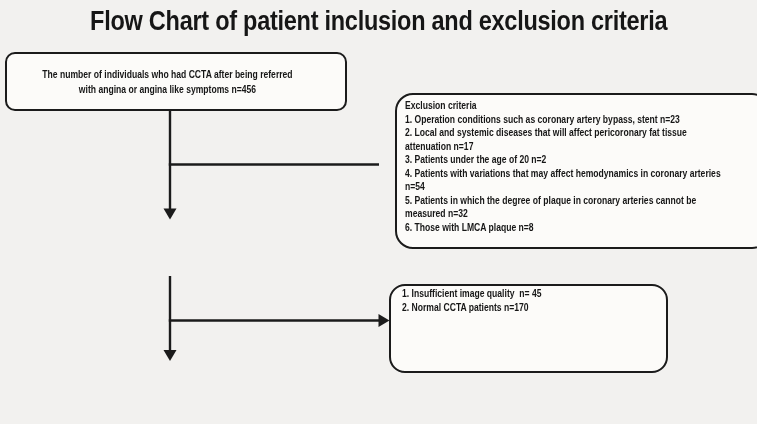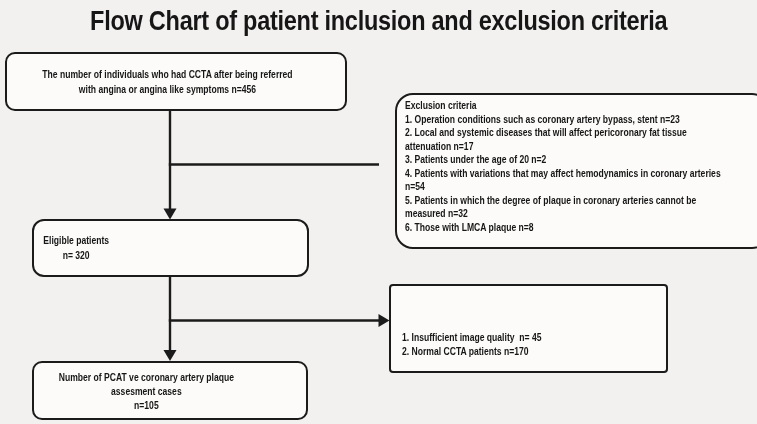--- a/index.html
+++ b/index.html
@@ -42,22 +42,22 @@
   .exclusion{left:377px;top:93px;width:375px;height:156px;border-radius:18px;margin-left:18px;}
   .exclusion-inner{
     position:absolute;left:8px;top:4px;width:460px;
     transform:scaleX(0.78);transform-origin:left top;
   }
   .ex-heading,.ex-item{
     font-size:11px;font-weight:bold;line-height:13.5px;white-space:pre;
   }
   .eligible{left:32px;top:219px;width:277px;height:58px;border-radius:12px;}
   .eligible .box-text{line-height:15px;}
-  .imgq{left:389px;top:284px;width:279px;height:89px;border-radius:4px;
-        display:flex;flex-direction:column;justify-content:flex-end;
+  .imgq{left:389px;top:284px;width:279px;height:89px;border-radius:16px;
+        display:flex;flex-direction:column;justify-content:flex-start;
         padding:0 4px 13px 11px;}
   .imgq-inner{transform:scaleX(0.78);transform-origin:left center;width:340px;}
   .imgq-inner .ex-item{line-height:14px;}
   .final{left:32px;top:361px;width:276px;height:59px;border-radius:10px;}
   .final .box-text{line-height:14px;}
 </style>
 </head>
 <body>
 
 <div class="page">
@@ -97,31 +97,22 @@
 attenuation n=17</div>
       <div class="ex-item">3. Patients under the age of 20 n=2</div>
       <div class="ex-item">4. Patients with variations that may affect hemodynamics in coronary arteries
 n=54</div>
       <div class="ex-item">5. Patients in which the degree of plaque in coronary arteries cannot be
 measured n=32</div>
       <div class="ex-item">6. Those with LMCA plaque n=8</div>
     </div>
   </div>
 
-  <div class="box eligible centered">
-    <div class="box-text">Eligible patients
-n= 320</div>
-  </div>
 
   <div class="box imgq">
     <div class="imgq-inner">
       <div class="ex-item">1. Insufficient image quality  n= 45</div>
       <div class="ex-item">2. Normal CCTA patients n=170</div>
     </div>
   </div>
 
-  <div class="box final centered">
-    <div class="box-text">Number of PCAT ve coronary artery plaque
-assesment cases
-n=105</div>
-  </div>
 
 </div>
 
 </body></html>

